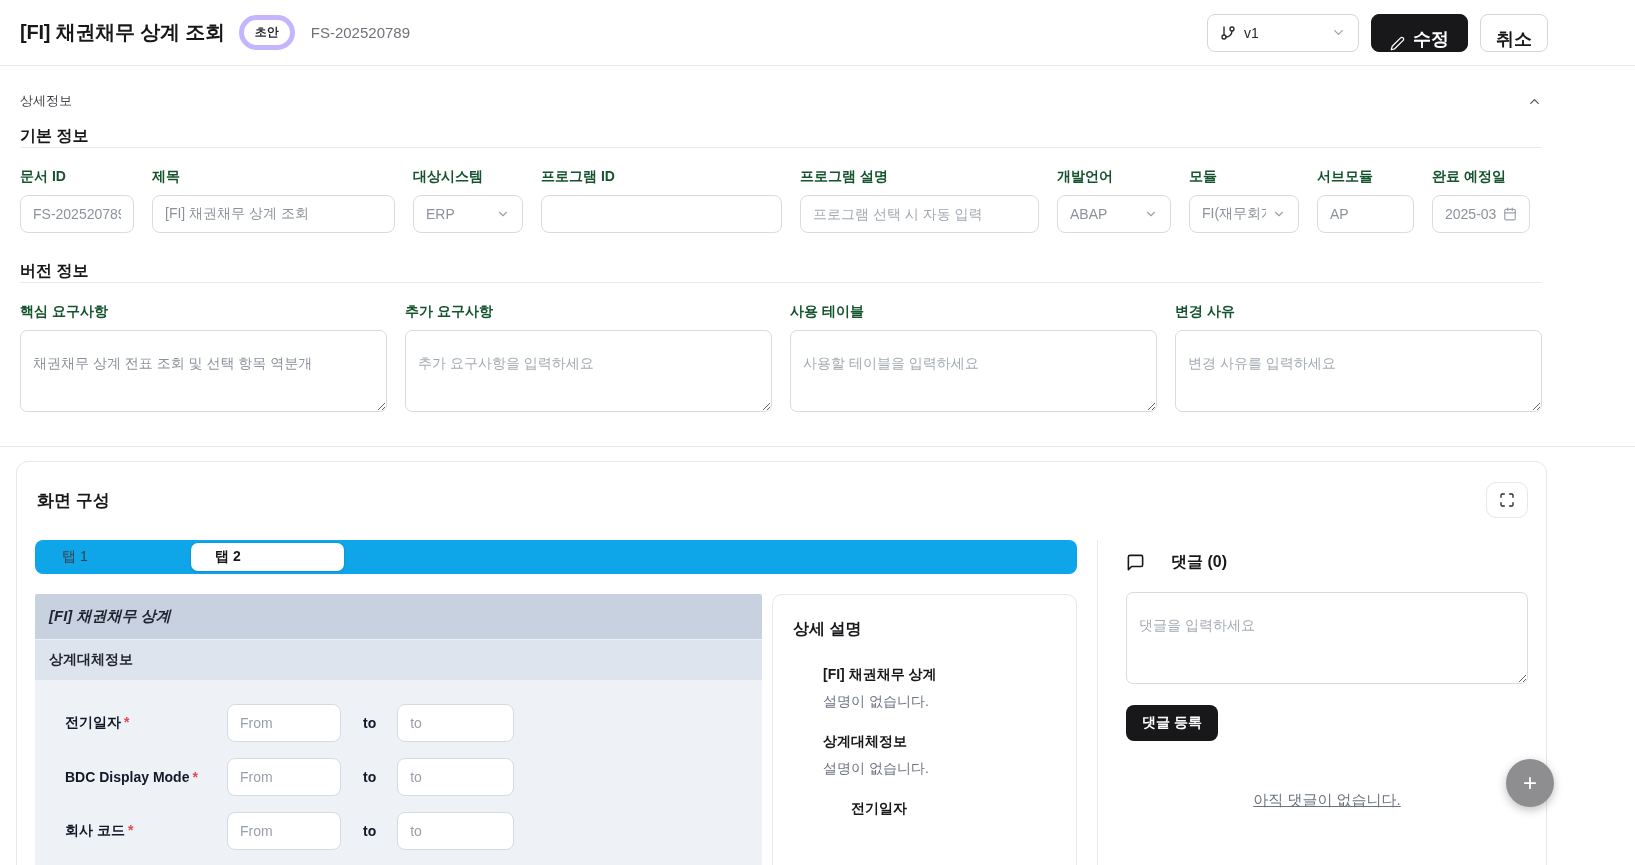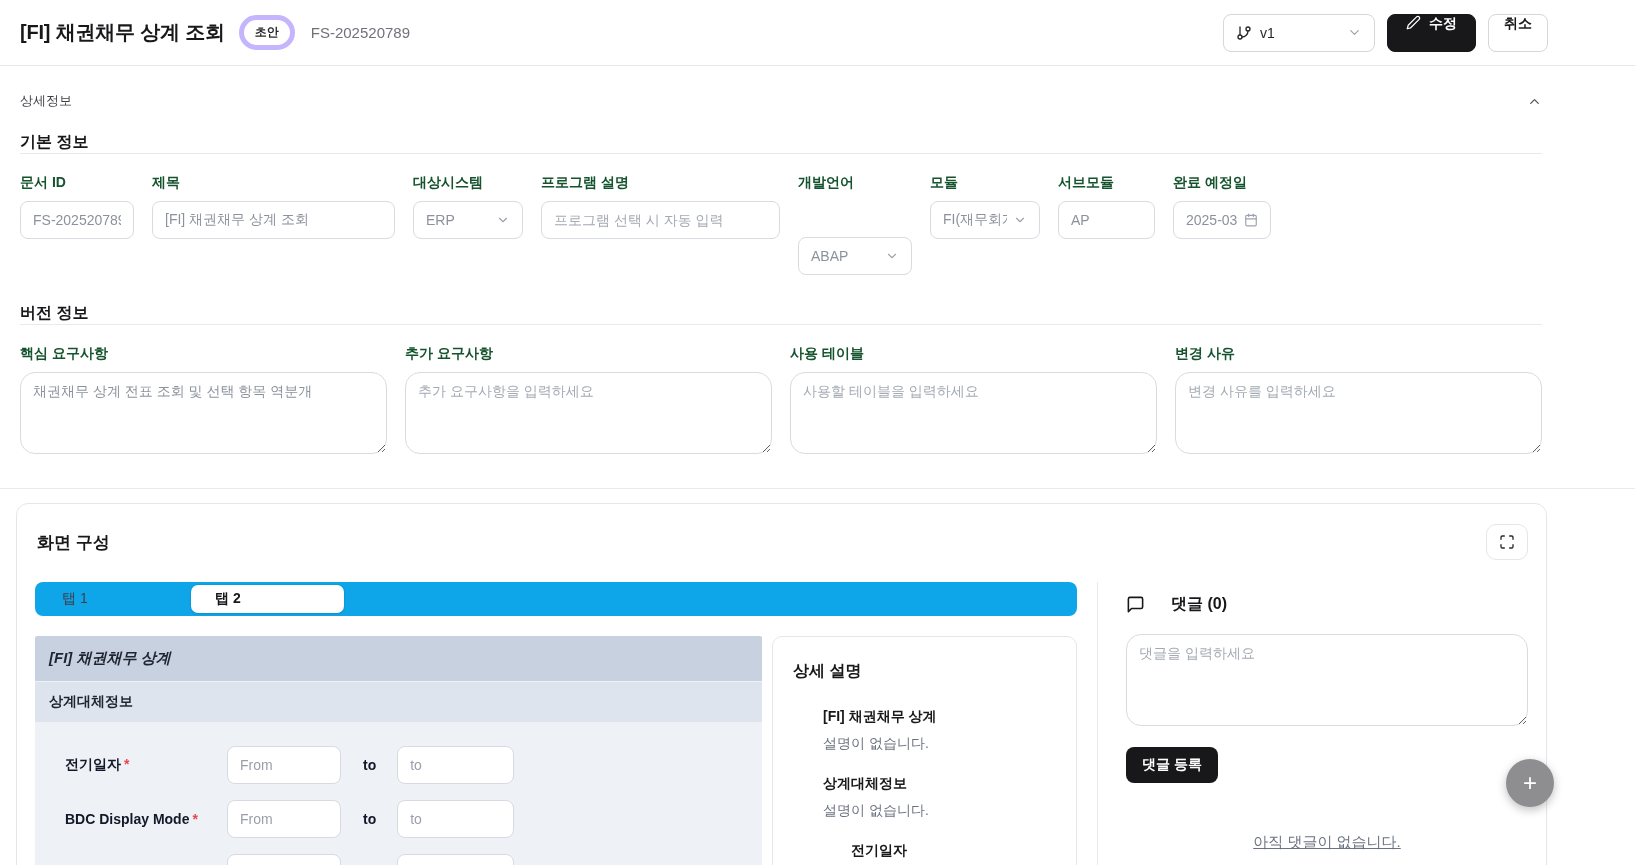--- a/index.html
+++ b/index.html
@@ -11,52 +11,52 @@
     padding: 0 87px 0 20px; border-bottom: 1px solid #e5e7eb; }
   .doc-title { font-size: 20px; font-weight: 700; letter-spacing: -0.2px; }
   .status-badge { margin-left: 14px; font-size: 12px; font-weight: 600; color: #27272a;
     border: 5px solid #c4b5fd; border-radius: 999px; padding: 4px 11px; background: #fff; }
   .doc-code { margin-left: 16px; font-size: 15px; color: #71717a; }
   .header-right { margin-left: auto; display: flex; align-items: center; gap: 12px; }
   .version-select { width: 152px; height: 38px; border: 1px solid #d6d6db; border-radius: 8px;
     display: flex; align-items: center; padding: 0 12px; gap: 8px; font-size: 14px; color: #27272a;
     background: #fff; cursor: pointer; }
   .version-select .chev { margin-left: auto; color: #9ca3af; }
-  .btn { height: 38px; border-radius: 8px; display: inline-flex; align-items: flex-start;
-    gap: 8px; font-size: 14px; font-weight: 600; cursor: pointer; }
+  .btn { height: 38px; border-radius: 8px; display: inline-flex; align-items: flex-end;
+    gap: 8px; font-size: 18px; font-weight: 600; cursor: pointer; }
   .btn-dark { background: #18181b; color: #fff; padding: 0 18px; border: 1px solid #18181b; }
   .btn-outline { background: #fff; color: #18181b; padding: 0 15px; border: 1px solid #d6d6db; }
   .icon { display: inline-flex; }
   .icon svg { display: block; }
 
   
   .detail-section { padding: 26px 93px 0 20px; }
-  .detail-label-row { display: flex; align-items: center; justify-content: space-between; margin-bottom: 22px; }
+  .detail-label-row { display: flex; align-items: center; justify-content: space-between; margin-bottom: 16px; }
   .detail-label { font-size: 13px; color: #3f3f46; }
   .collapse-btn { color: #52525b; cursor: pointer; display: inline-flex; }
   .sub-heading { font-size: 16px; font-weight: 700; padding-bottom: 0;
     border-bottom: 1px solid #e9eaec; margin-bottom: 20px; }
   .fields-row { display: flex; gap: 18px; margin-bottom: 28px; }
   .field { display: flex; flex-direction: column; }
   .field-label { font-size: 14px; font-weight: 600; color: #14532d; margin-bottom: 9px; white-space: nowrap; }
   .control { height: 38px; border: 1px solid #d9dbe0; border-radius: 8px; background: #fff;
     font-size: 14px; color: #8c929c; padding: 0 12px; display: flex; align-items: center; width: 100%; }
   input.control { outline: none; font-family: inherit; }
   input.control::placeholder { color: #a4aab3; }
   .select-control, .date-control { justify-content: space-between; gap: 6px; cursor: pointer; }
   .select-control .chev, .date-control .cal { color: #9ca3af; flex: none; }
   .select-control span, .date-control span { white-space: nowrap; overflow: hidden; }
 
   .w-docid { width: 114px; } .w-title { width: 243px; } .w-system { width: 110px; }
-  .w-progid { width: 241px; } .w-progdesc { width: 239px; } .w-lang { width: 114px; gap: 36px; }
+  .w-progid { width: 241px; } .w-progdesc { width: 239px; } .w-lang { width: 114px; }
   .w-module { width: 110px; } .w-submodule { width: 97px; } .w-date { width: 98px; }
 
   .ta-row { display: flex; gap: 18px; margin-bottom: 34px; }
   .ta-field { flex: 1; display: flex; flex-direction: column; }
-  .ta { height: 82px; border: 1px solid #d9dbe0; border-radius: 15px; padding: 10px 12px;
+  .ta { height: 82px; border: 1px solid #d9dbe0; border-radius: 7px; padding: 24px 12px;
     font-size: 14px; color: #8c929c; font-family: inherit; outline: none; resize: both; width: 100%; }
   .ta::placeholder { color: #a4aab3; }
 
   .full-divider { border-top: 1px solid #e9eaec; }
 
   
   .screen-card { margin: 14px 88px 0 16px; border: 1px solid #e5e6e9; border-radius: 12px;
     padding: 20px 18px; height: 700px; position: relative; background: #fff; }
   .screen-header { display: flex; align-items: center; justify-content: space-between; }
   .screen-title { font-size: 17px; font-weight: 700; padding-left: 2px; }
@@ -173,20 +173,24 @@
       <span class="field-label">대상시스템</span>
       <div class="control select-control">
         <span>ERP</span>
         <span class="icon chev">
           <svg width="14" height="14" viewBox="0 0 24 24" fill="none" stroke="currentColor" stroke-width="2" stroke-linecap="round" stroke-linejoin="round">
               <polyline points="6 9 12 15 18 9"></polyline>
             </svg>
         </span>
       </div>
     </div>
+    <div class="field w-progid">
+      <span class="field-label">프로그램 ID</span>
+      <input class="control" type="text" value="" style="">
+    </div>
     <div class="field w-progdesc">
       <span class="field-label">프로그램 설명</span>
       <input class="control" type="text" placeholder="프로그램 선택 시 자동 입력" style="">
     </div>
     <div class="field w-lang">
       <span class="field-label">개발언어</span>
       <div class="control select-control">
         <span>ABAP</span>
         <span class="icon chev">
           <svg width="14" height="14" viewBox="0 0 24 24" fill="none" stroke="currentColor" stroke-width="2" stroke-linecap="round" stroke-linejoin="round">

